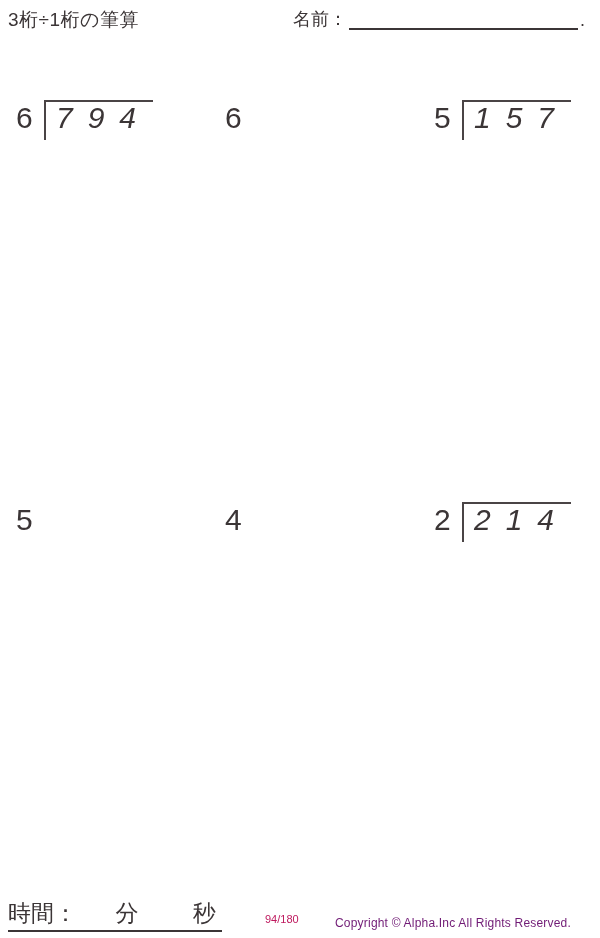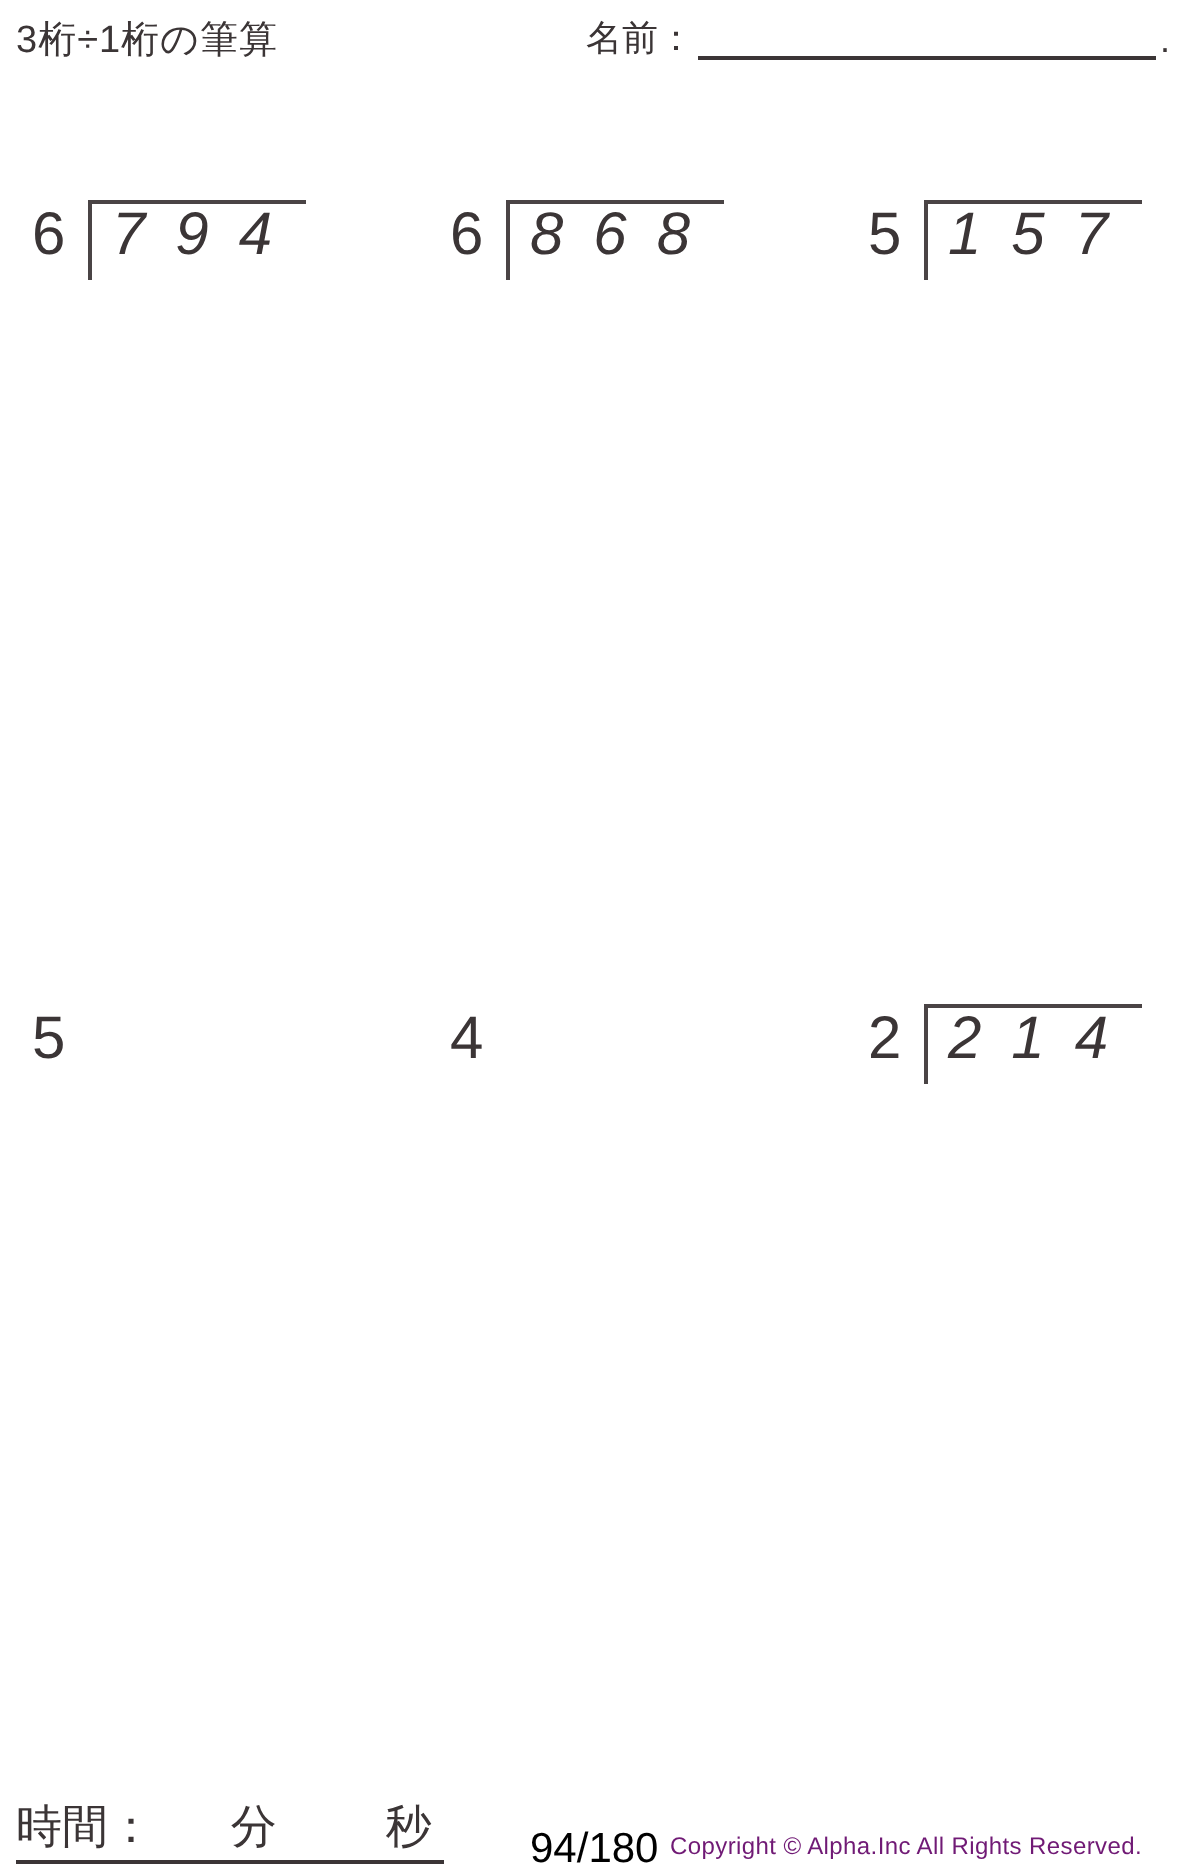--- a/index.html
+++ b/index.html
@@ -80,22 +80,22 @@
     border-bottom: 2px solid var(--ink);
     font-size: 23px;
     line-height: 26px;
     white-space: nowrap;
   }
   .time-minutes { margin-left: 32px; }
   .time-seconds { margin-left: 48px; }
   .page-number {
     position: absolute;
     left: 265px; top: 913px;
-    font-size: 21px;
-    color: #000000;
+    font-size: 11px;
+    color: #be185d;
   }
   .copyright {
     position: absolute;
     left: 335px; top: 916px;
     font-size: 12px;
     color: #701a75;
     letter-spacing: 0.2px;
   }
 </style>
 </head>
@@ -112,23 +112,20 @@
 <div id="problems">
   <div class="problem" style="left: 16px; top: 100px;">
     <span class="divisor">6</span>
     <span class="dividend-box">
       <span class="dividend">794</span>
     </span>
   </div>
 
   <div class="problem" style="left: 225px; top: 100px;">
     <span class="divisor">6</span>
-    <span class="dividend-box">
-      <span class="dividend">868</span>
-    </span>
   </div>
 
   <div class="problem" style="left: 434px; top: 100px;">
     <span class="divisor">5</span>
     <span class="dividend-box">
       <span class="dividend">157</span>
     </span>
   </div>
 
   <div class="problem" style="left: 16px; top: 502px;">

